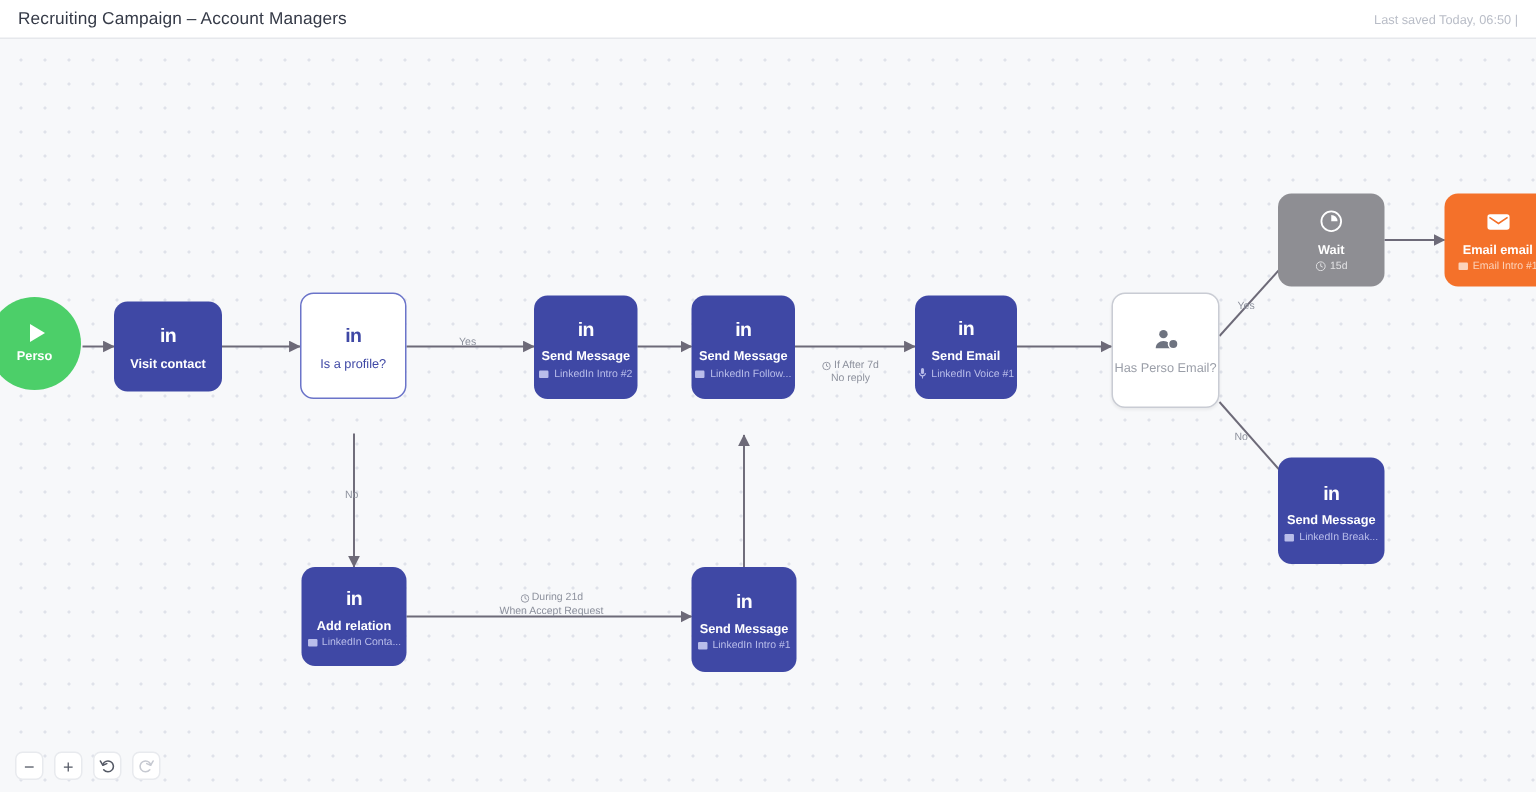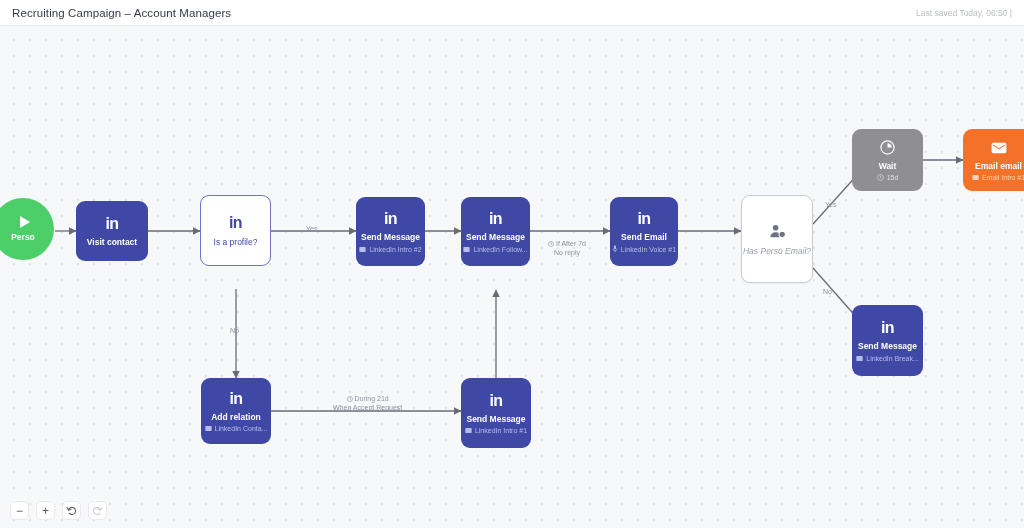--- a/index.html
+++ b/index.html
@@ -98,21 +98,21 @@
   }
 
   .node-icon {
     margin-bottom: 5px;
     display: flex;
     align-items: center;
     justify-content: center;
     height: 18px;
   }
   .in-logo {
-    font-size: 16px;
+    font-size: 13px;
     font-weight: bold;
     letter-spacing: -0.5px;
     line-height: 1;
   }
   .node-title {
     font-size: 8.5px;
     font-weight: bold;
     line-height: 1.1;
     white-space: nowrap;
   }
@@ -306,21 +306,21 @@
     <span class="node-sub">
       <svg class="ic" width="6" height="8" viewBox="0 0 6 10">
         <rect x="1.7" y="0.5" width="2.6" height="5" rx="1.3" fill="currentColor"></rect>
         <path d="M0.6 4.6 a2.4 2.4 0 0 0 4.8 0" stroke="currentColor" stroke-width="0.9" fill="none"></path>
         <line x1="3" y1="7" x2="3" y2="9.2" stroke="currentColor" stroke-width="0.9"></line>
       </svg>
       <span>LinkedIn Voice #1</span>
     </span>
   </div>
 
-  <div class="node node-white-grey" style="left:741px; top:169px; width:72px; height:88px;font-style:italic;">
+  <div class="node node-white-grey" style="left:741px; top:169px; width:72px; height:77px;">
     <span class="node-icon">
       <svg class="ic" width="17" height="15" viewBox="0 0 18 16">
         <circle cx="7" cy="4" r="3" fill="#6e7380"></circle>
         <path d="M1.5 14 c0-3.2 2.5-5.2 5.5-5.2 s5.5 2 5.5 5.2 z" fill="#6e7380"></path>
         <circle cx="14" cy="11" r="3.4" fill="#6e7380" stroke="#ffffff" stroke-width="1.1"></circle>
       </svg>
     </span>
     <span class="node-label-only">Has Perso Email?</span>
   </div>
 

